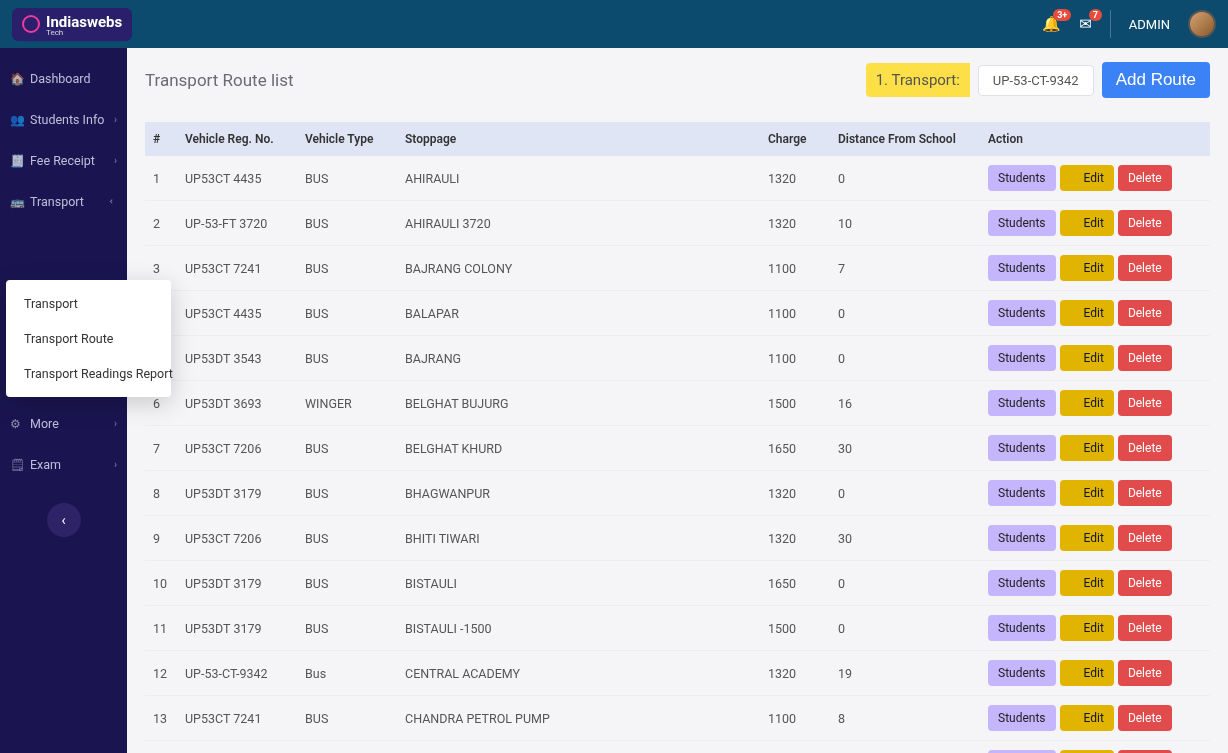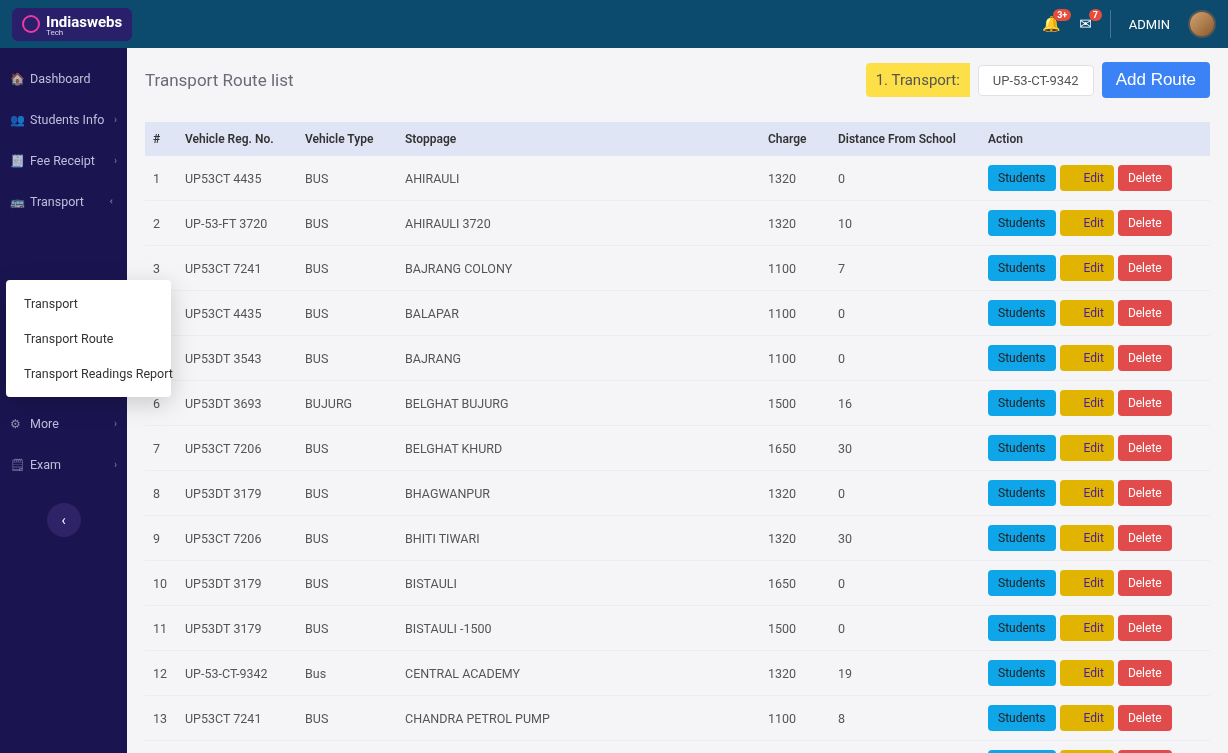--- a/index.html
+++ b/index.html
@@ -42,22 +42,22 @@
   tbody tr { border-bottom:1px solid #ececf1; }
   td { padding:9px 8px; color:#555; vertical-align:middle;}
   .col-idx { width:32px;}
   .col-reg { width:120px;}
   .col-type { width:100px;}
   .col-stop { }
   .col-charge { width:70px;}
   .col-dist { width:150px;}
   .col-act { width:230px; }
   .btn { display:inline-block; padding:6px 10px; border-radius:4px; font-size:12px; color:#fff; cursor:pointer; margin-right:4px;}
-  .btn-stu { background:#0ea5e9; color:#222;}
-  .btn-edit { background:#e0b400; color:#4c1d95;padding-left:24px;}
+  .btn-stu { background:#c4b5fd; color:#222;}
+  .btn-edit { background:#e0b400; color:#0f172a;padding-left:24px;}
   .btn-del { background:#e14b4b; }
 </style>
 </head>
 <body>
 
 <div class="header">
   <div class="logo-wrap">
     <span class="logo-circle"></span>
     <div>
       <span class="logo-text">Indiaswebs</span>
@@ -198,21 +198,21 @@
             <td>UP53DT 3543</td>
             <td>BUS</td>
             <td>BAJRANG</td>
             <td>1100</td>
             <td>0</td>
             <td class="col-act"><span class="btn btn-stu">Students</span><span class="btn btn-edit">Edit</span><span class="btn btn-del">Delete</span></td>
           </tr>
           <tr>
             <td>6</td>
             <td>UP53DT 3693</td>
-            <td>BUJURG</td>
+            <td>WINGER</td>
             <td>BELGHAT BUJURG</td>
             <td>1500</td>
             <td>16</td>
             <td class="col-act"><span class="btn btn-stu">Students</span><span class="btn btn-edit">Edit</span><span class="btn btn-del">Delete</span></td>
           </tr>
           <tr>
             <td>7</td>
             <td>UP53CT 7206</td>
             <td>BUS</td>
             <td>BELGHAT KHURD</td>

